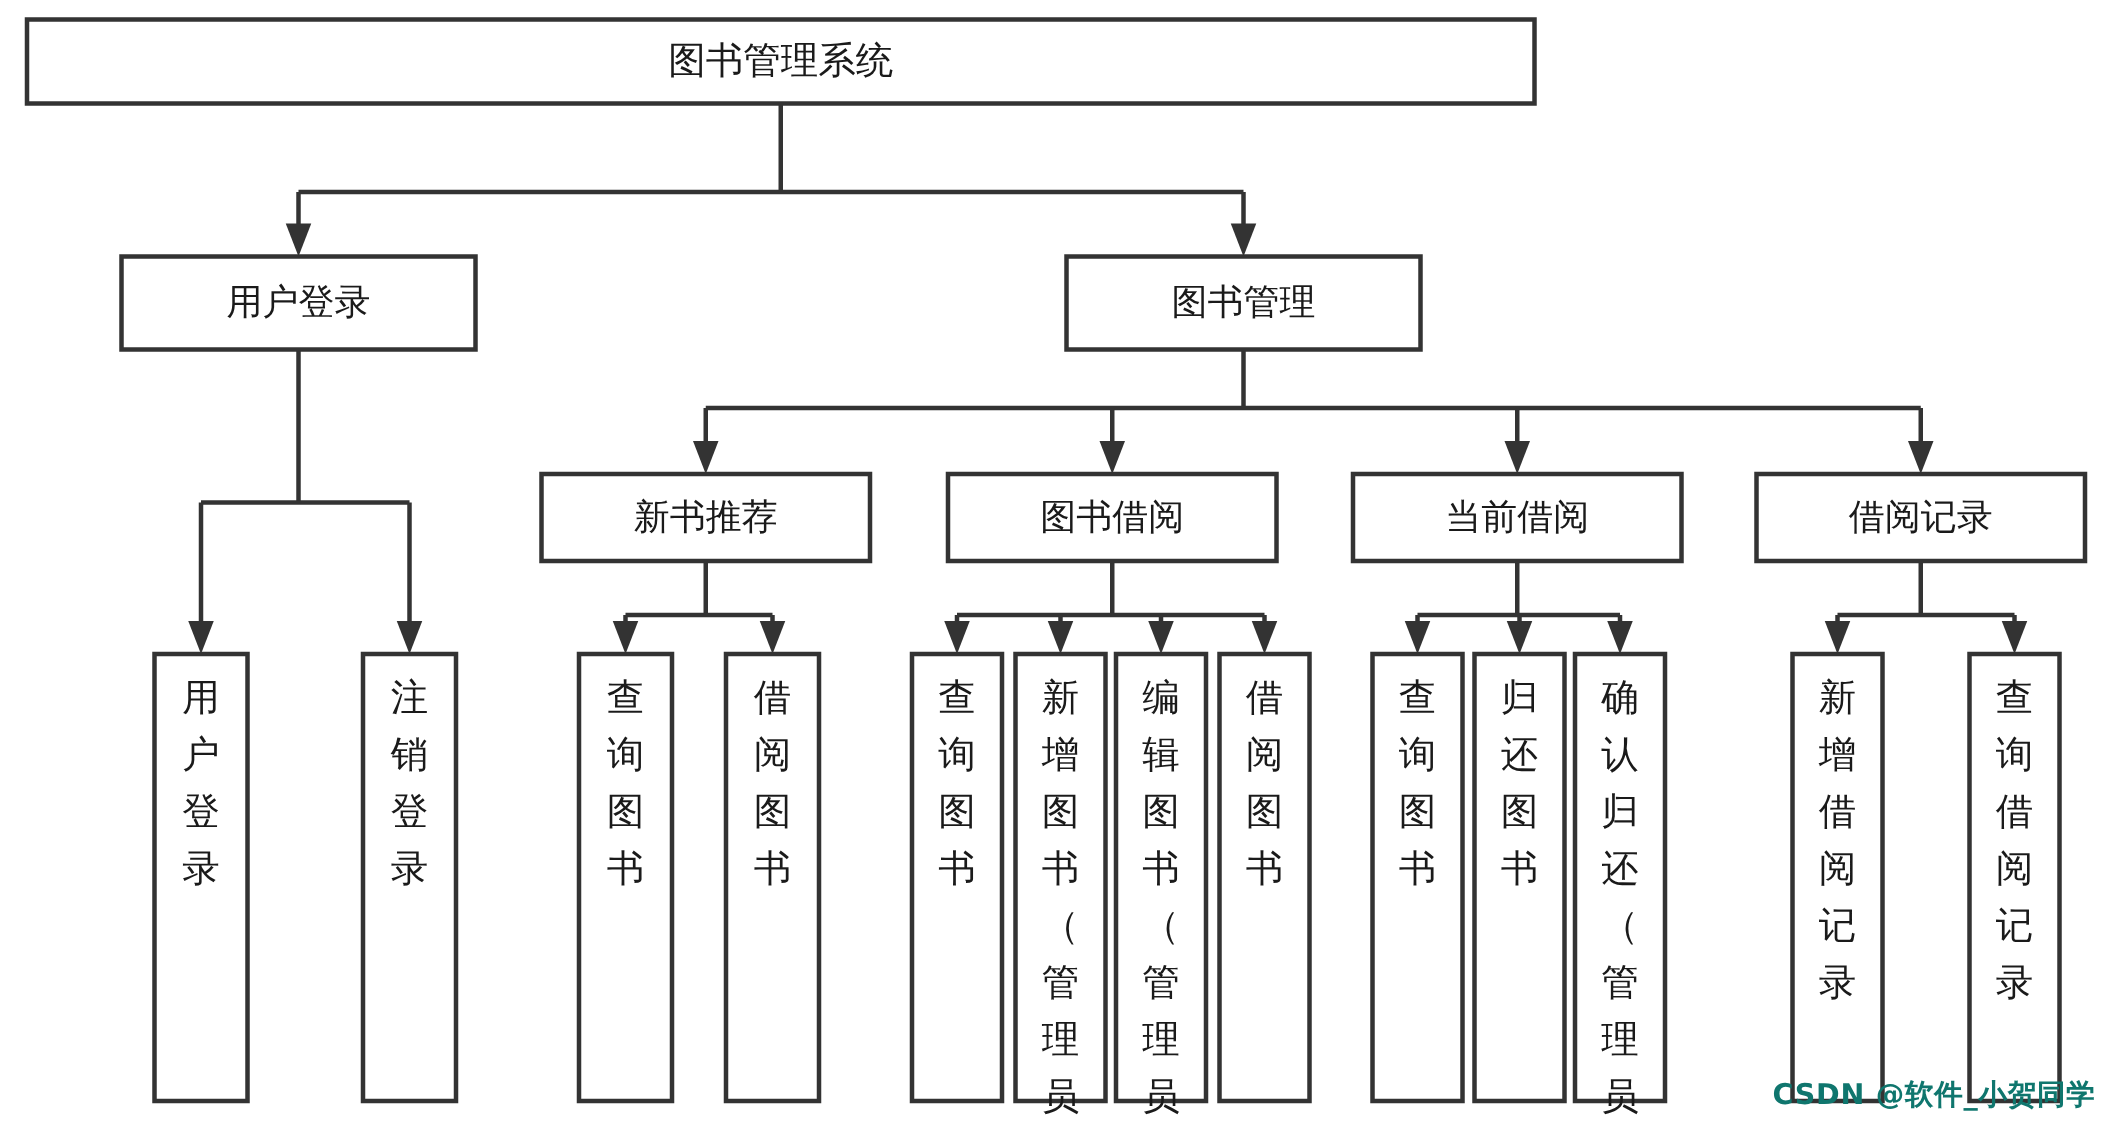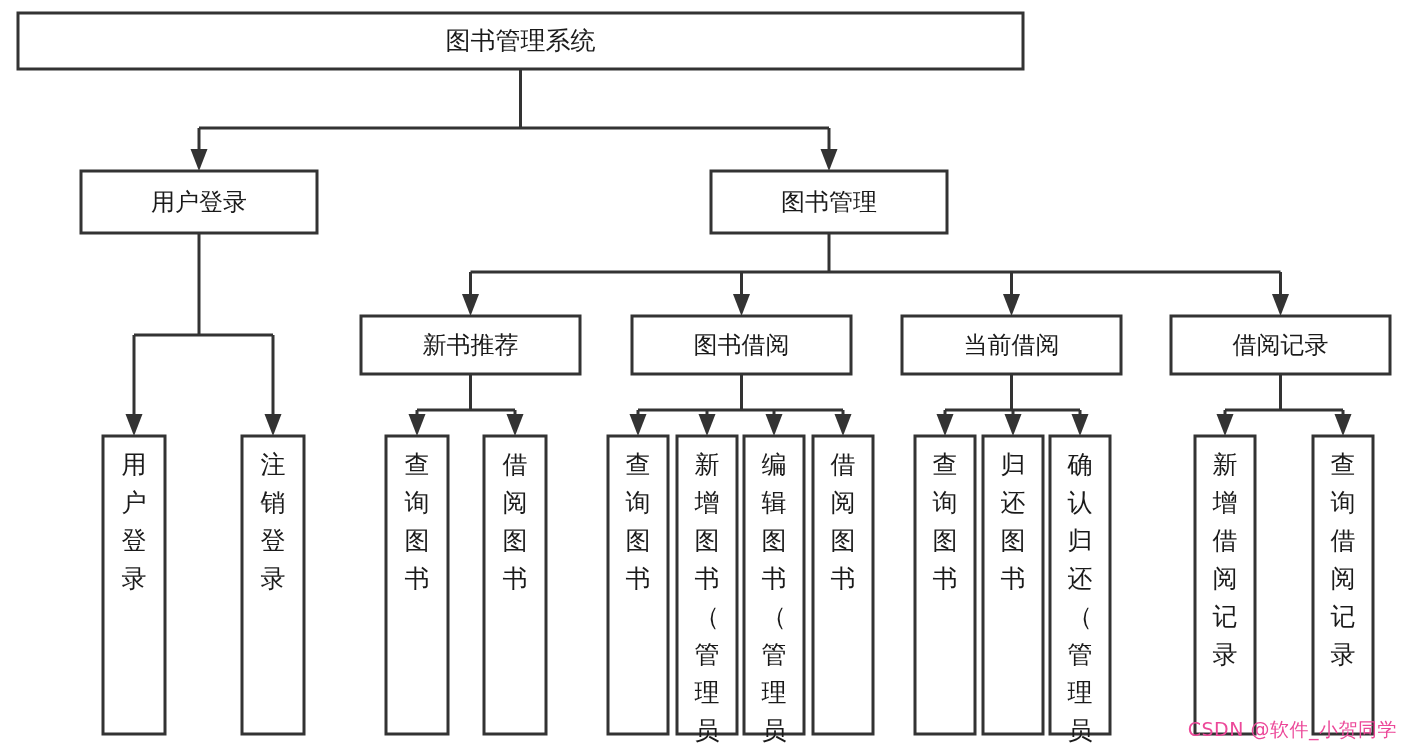--- a/index.html
+++ b/index.html
@@ -52,23 +52,24 @@
   .arrow-head {
     fill: #333333;
     stroke: none;
   }
   .watermark {
     position: absolute;
     right: 8px;
     bottom: 4px;
     font-family: "DejaVu Sans", "Liberation Sans", sans-serif;
     font-size: 19px;
-    color: #ec4899;
+    color: #0f766e;
     white-space: nowrap;
     letter-spacing: 0.5px;
+    font-weight: bold;
   }
 </style>
 </head>
 <body>
 
 <div id="diagram-root">
   <svg class="flow" viewBox="0 0 1405 747" xmlns="http://www.w3.org/2000/svg">
     <defs>
       <marker id="arrow" viewBox="0 0 12 12" refX="6" refY="10" markerWidth="12" markerHeight="12" orient="auto-start-reverse">
         <path d="M 1 0 L 11 0 L 6 11 z" class="arrow-head"></path>

